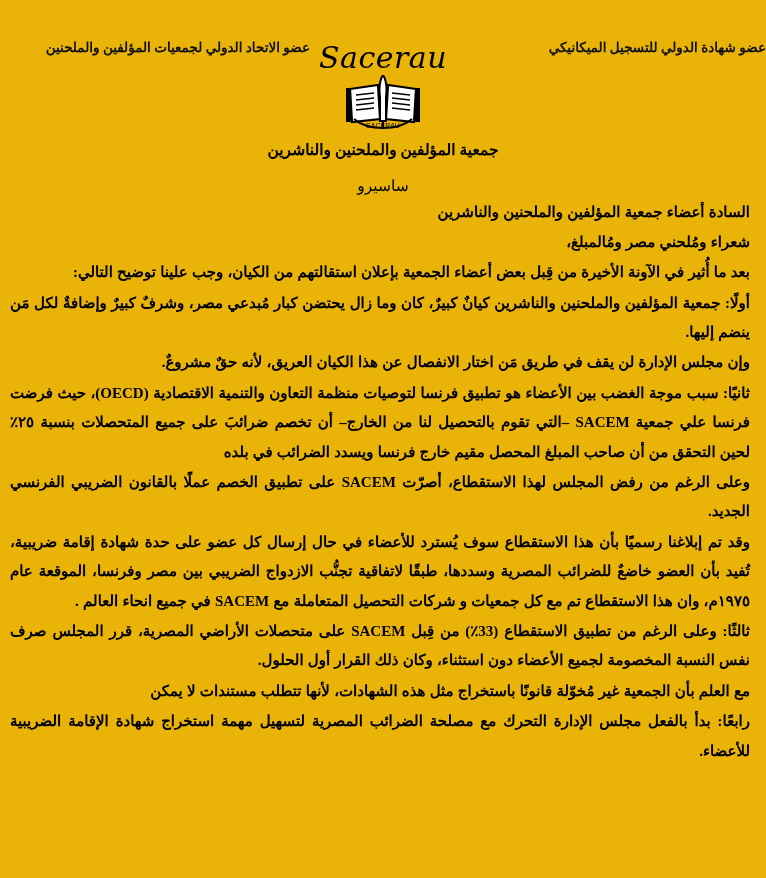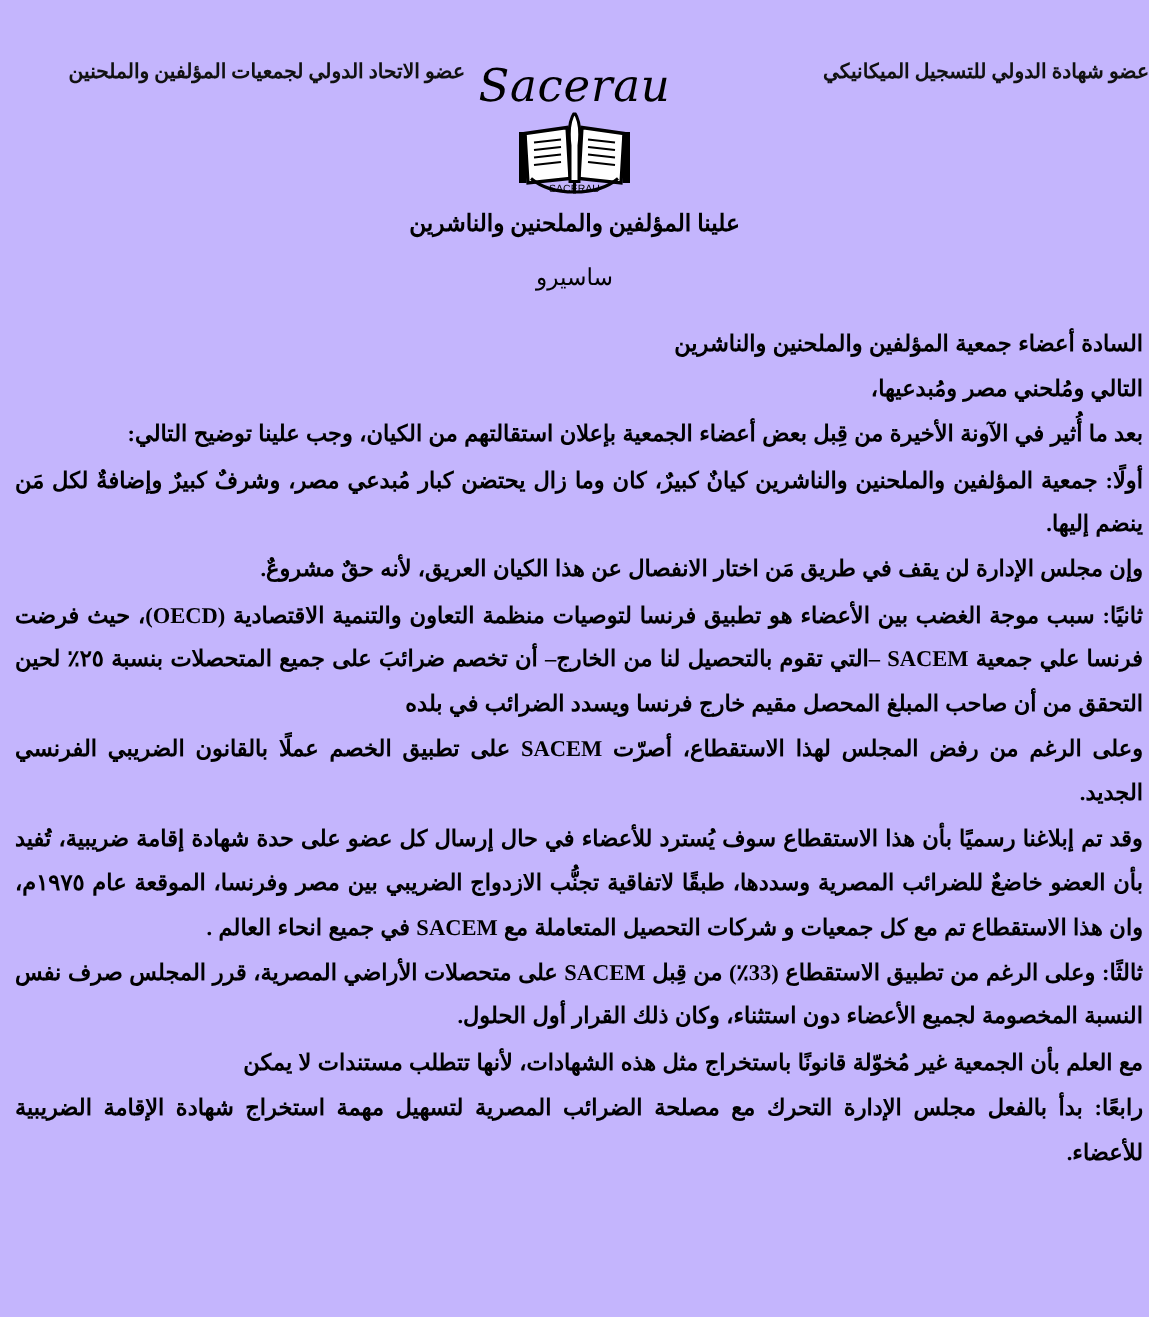--- a/index.html
+++ b/index.html
@@ -5,21 +5,21 @@
 <style>
   html, body {
     margin: 0;
     padding: 0;
     background: #ffffff;
   }
   .page {
     position: relative;
     width: 766px;
     height: 878px;
-    background: #c4b5fd;
+    background: #eab308;
     overflow: hidden;
     font-family: "Liberation Serif", "DejaVu Serif", serif;
     color: #000000;
     direction: rtl;
   }
 
   
   .letterhead {
     position: relative;
     height: 128px;
@@ -73,22 +73,21 @@
   .doc-subtitle {
     text-align: center;
     font-size: 15.5px;
     font-weight: normal;
     margin-top: 13px;
     line-height: 1.5;
   }
 
   
   .body-wrap {
-    margin-top: 18px;
-    padding: 0 4px 0 10px;
+    padding: 0 16px 0 10px;
   }
   .para {
     font-size: 15px;
     font-weight: bold;
     line-height: 1.96;
     text-align: justify;
     text-align-last: right;
     margin: 0 0 1px 0;
     word-spacing: 0.5px;
   }
@@ -140,29 +139,29 @@
           <path d="M39 0 C35 6 35 14 36 22 L36 46 L42 46 L42 22 C43 14 43 6 39 0 Z" fill="#ffffff" stroke="#000" stroke-width="2"></path>
           <line x1="39" y1="46" x2="39" y2="54" stroke="#000" stroke-width="2"></line>
 
           <path d="M10 44 C24 56 54 56 68 44" fill="none" stroke="#000" stroke-width="2"></path>
           <text x="39" y="53" font-size="7" text-anchor="middle" font-family="Liberation Sans, sans-serif" fill="#000">SACERAU</text>
         </svg>
       </div>
     </div>
   </div>
 
-  <div class="doc-title">علينا المؤلفين والملحنين والناشرين</div>
+  <div class="doc-title">جمعية المؤلفين والملحنين والناشرين</div>
 
   <div class="doc-subtitle">ساسيرو</div>
 
   <div class="body-wrap">
 
     <p class="para indent-right">السادة أعضاء جمعية المؤلفين والملحنين والناشرين</p>
 
-    <p class="para indent-right">التالي ومُلحني مصر ومُبدعيها،</p>
+    <p class="para indent-right">شعراء ومُلحني مصر ومُالمبلغ،</p>
 
     <p class="para full">بعد ما أُثير في الآونة الأخيرة من قِبل بعض أعضاء الجمعية بإعلان استقالتهم من الكيان، وجب علينا توضيح التالي:</p>
 
     <p class="para full">أولًا: جمعية المؤلفين والملحنين والناشرين كيانٌ كبيرٌ، كان وما زال يحتضن كبار مُبدعي مصر، وشرفٌ كبيرٌ وإضافةٌ لكل مَن ينضم إليها.</p>
 
     <p class="para indent-right">وإن مجلس الإدارة لن يقف في طريق مَن اختار الانفصال عن هذا الكيان العريق، لأنه حقٌ مشروعٌ.</p>
 
     <p class="para full">ثانيًا: سبب موجة الغضب بين الأعضاء  هو تطبيق فرنسا لتوصيات منظمة التعاون والتنمية الاقتصادية (OECD)، حيث فرضت فرنسا علي جمعية SACEM –التي تقوم بالتحصيل لنا من الخارج– أن تخصم ضرائبَ على جميع المتحصلات بنسبة ٢٥٪ لحين التحقق من أن صاحب المبلغ المحصل مقيم خارج فرنسا ويسدد الضرائب في بلده</p>
 
     <p class="para full">وعلى الرغم من رفض المجلس لهذا الاستقطاع، أصرّت SACEM على تطبيق الخصم عملًا بالقانون الضريبي الفرنسي الجديد.</p>

